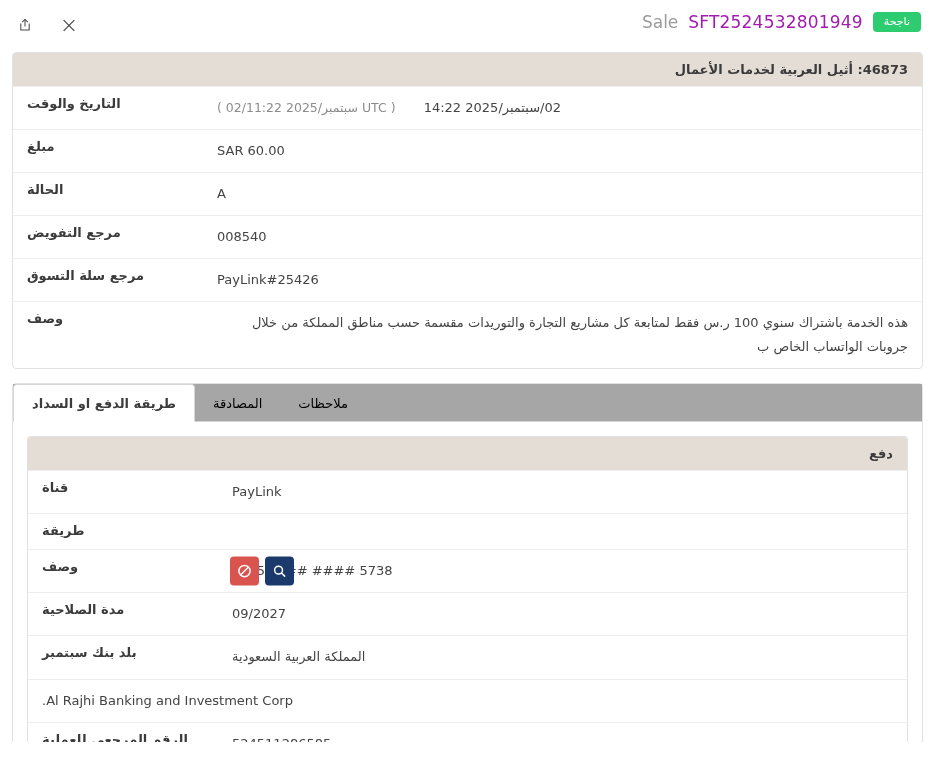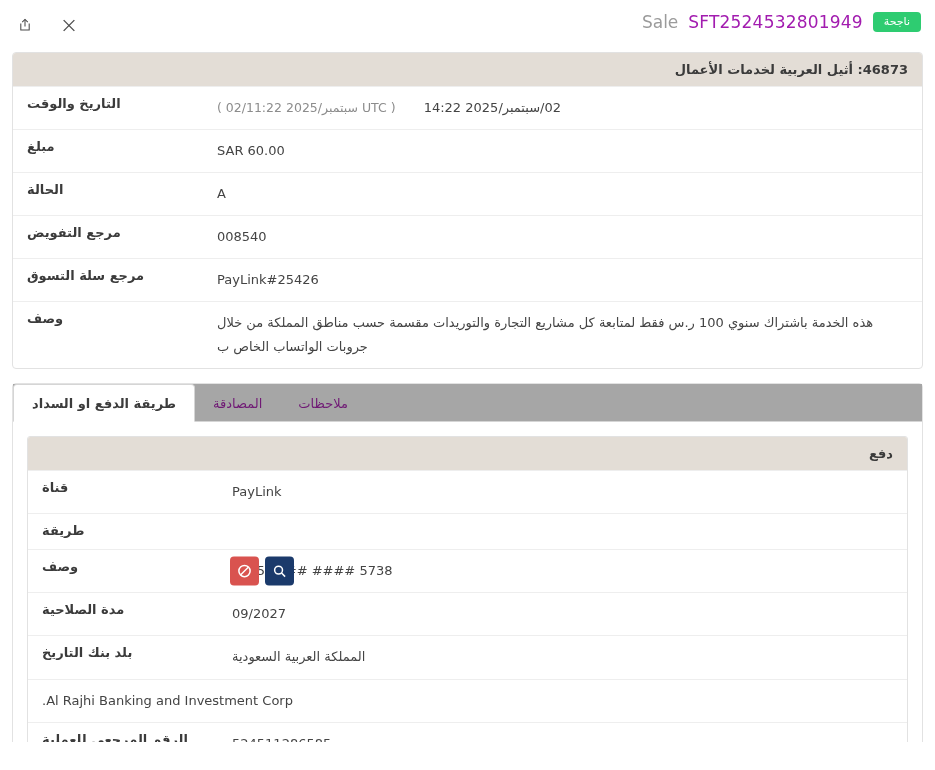--- a/index.html
+++ b/index.html
@@ -104,21 +104,21 @@
   }
   .kv-val {
     flex: 1 1 auto;
     text-align: left;
     padding: 9px 14px;
     color: #444444;
     font-size: 13px;
     line-height: 1.85;
     position: relative;
   }
-  .kv-val.desc { text-align: left; }
+  .kv-val.desc { text-align: right; }
   .date-sub {
     color: #8c8c8c;
     font-size: 12.5px;
     margin-right: 24px;
     direction: ltr;
     display: inline-block;
   }
 
   
   .tabs-card {
@@ -132,21 +132,21 @@
     flex-direction: row-reverse;
     background: #a6a6a6;
     border-bottom: 1px solid #d5d5d5;
     padding: 0;
     align-items: flex-start;
     height: 38px;
   }
   .tab {
     padding: 9px 18px;
     font-size: 13px;
-    color: #701a75;
+    color: #000000;
     cursor: pointer;
     height: 38px;
     display: flex; align-items: center;
     white-space: nowrap;
   }
   .tab.active {
     background: #ffffff;
     color: #3c3c3c;
     font-weight: bold;
     border-radius: 4px 4px 0 0;
@@ -289,21 +289,21 @@
             </span>
           </div>
         </div>
 
         <div class="kv-row">
           <div class="kv-key">مدة الصلاحية</div>
           <div class="kv-val">09/2027</div>
         </div>
 
         <div class="kv-row">
-          <div class="kv-key">بلد بنك التاريخ</div>
+          <div class="kv-key">بلد بنك سبتمبر</div>
           <div class="kv-val">المملكة العربية السعودية</div>
         </div>
 
         <div class="kv-row">
           <div class="kv-val">Al Rajhi Banking and Investment Corp.</div>
         </div>
 
         <div class="kv-row">
           <div class="kv-key">الرقم المرجعي للعملية</div>
           <div class="kv-val">524511286585</div>

